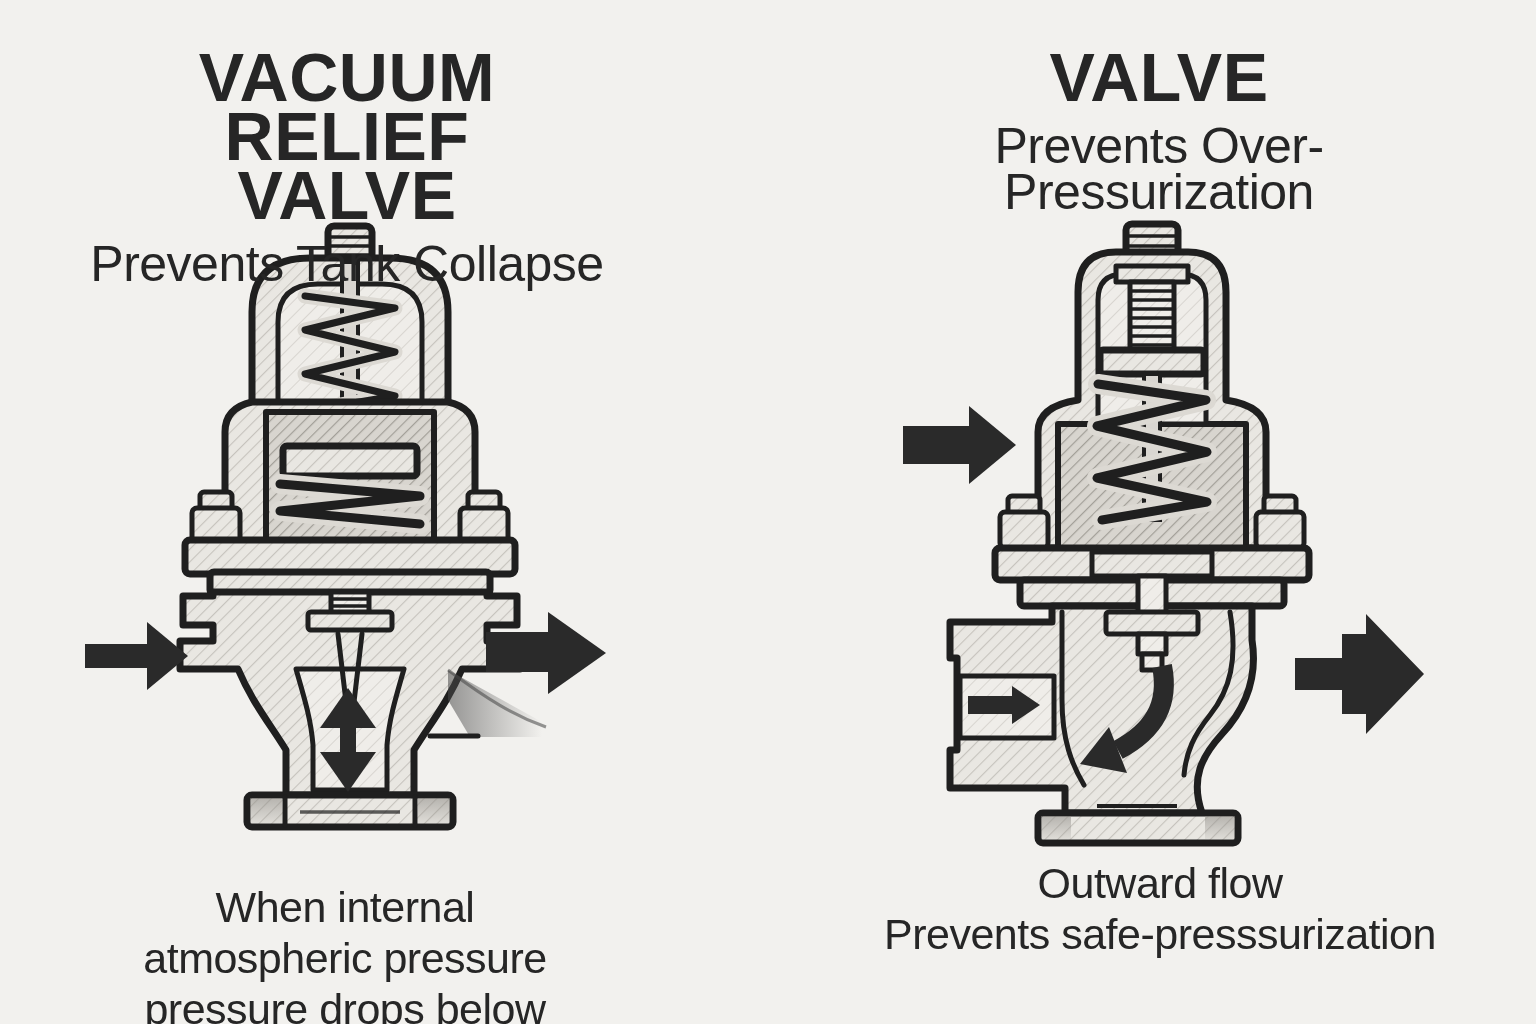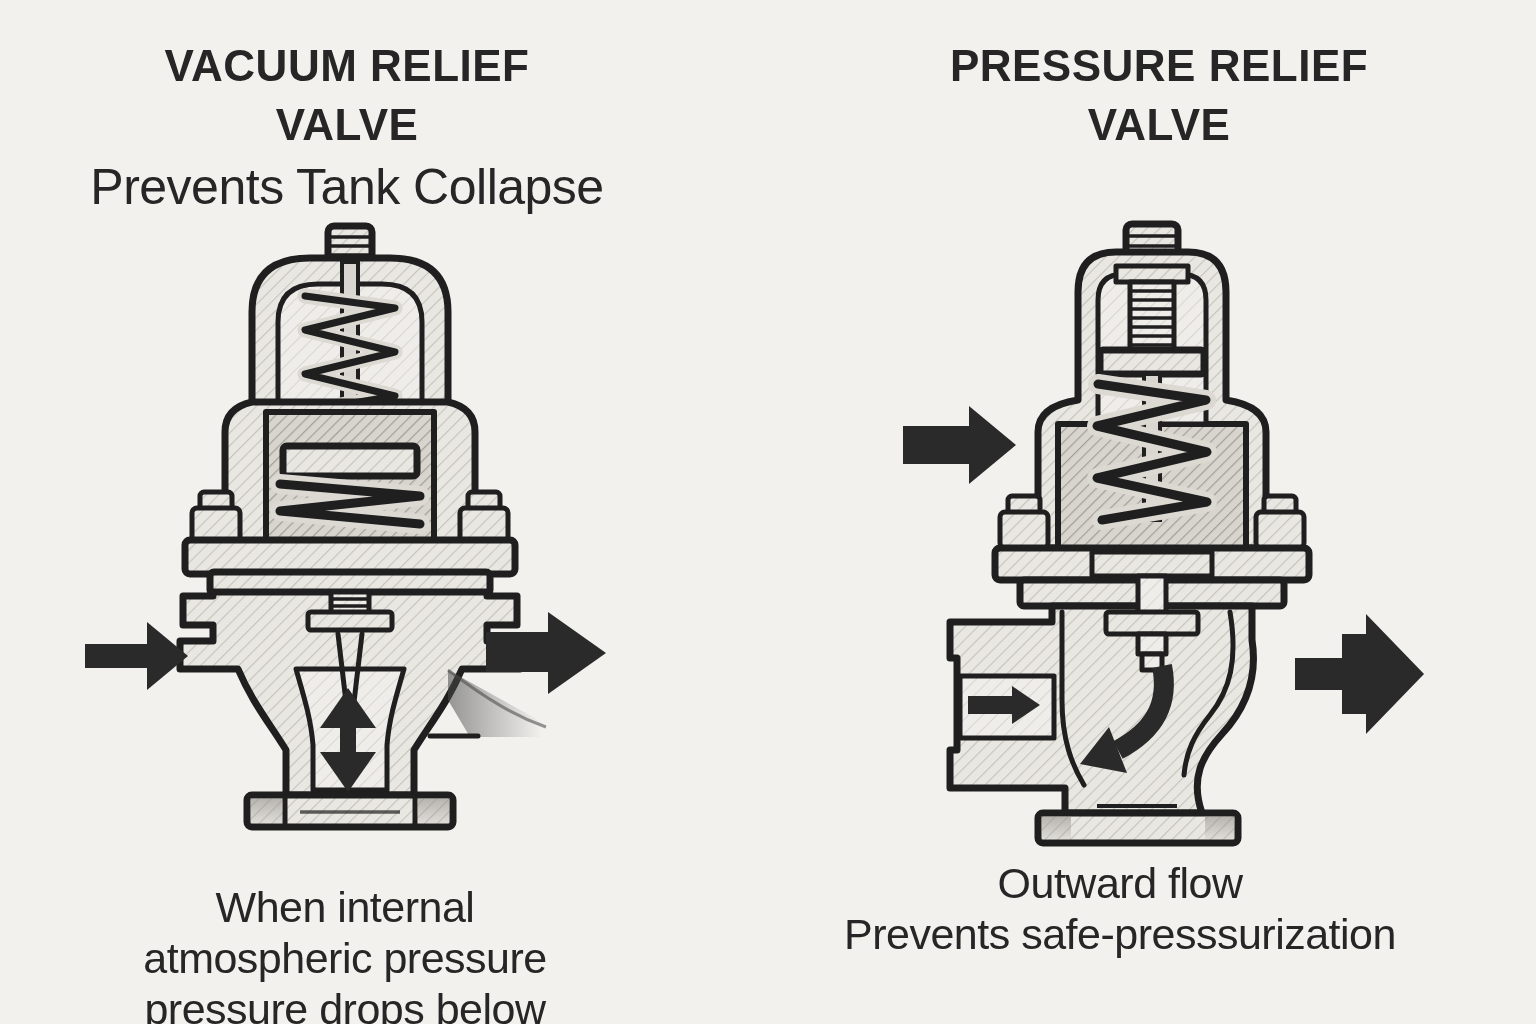--- a/index.html
+++ b/index.html
@@ -14,34 +14,34 @@
     position:relative;
     width:1536px;height:1024px;
     background:var(--background);
     overflow:hidden;
     font-family:"Liberation Sans",sans-serif;
     color:var(--text);
   }
   .art{position:absolute;left:0;top:0;width:1536px;height:1024px;}
   .txt{position:absolute;text-align:center;}
   .title-block h1{
-    margin:4px;font-size:44px;line-height:59px;font-weight:bold;
+    margin:16px;font-size:68px;line-height:59px;font-weight:bold;
     letter-spacing:.5px;color:var(--text);
   }
   .title-block h1 .t-line{display:block;}
   .title-block .subtitle{
     margin:10px 0 0 0;font-size:50px;line-height:46px;font-weight:normal;
     letter-spacing:-0.5px;color:var(--text);
   }
   .title-left{left:64px;top:32px;width:566px;}
   .title-right{left:866px;top:32px;width:586px;}
   .caption{font-size:43px;line-height:51px;letter-spacing:-0.5px;color:var(--text);}
   .caption .c-line{display:block;}
   .caption-left{left:52px;top:858px;width:586px;margin-top:24px;}
-  .caption-right{left:800px;top:858px;width:640px;}
+  .caption-right{left:840px;top:858px;width:640px;}
 
   
   .metal{fill:url(#hatch);stroke:var(--ink);stroke-width:7;stroke-linejoin:round;}
   .metal-thin{fill:url(#hatch);stroke:var(--ink);stroke-width:5;stroke-linejoin:round;}
   .cavity{fill:url(#hatchDark);stroke:var(--ink);stroke-width:6;stroke-linejoin:round;}
   .bore{fill:url(#hatchLight);stroke:var(--ink);stroke-width:5;stroke-linejoin:round;}
   .rod{fill:#d9d6d1;stroke:var(--ink);stroke-width:4;}
   .coil-under{fill:none;stroke:#dcd9d3;stroke-width:20;stroke-linejoin:round;stroke-linecap:round;}
   .coil-ink{fill:none;stroke:var(--ink);stroke-width:9;stroke-linejoin:round;stroke-linecap:round;}
   .coil-under-sm{fill:none;stroke:#dcd9d3;stroke-width:15;stroke-linejoin:round;stroke-linecap:round;}
@@ -268,23 +268,23 @@
   <div class="txt title-block title-left">
     <h1>
       <span class="t-line">VACUUM RELIEF</span>
       <span class="t-line">VALVE</span>
     </h1>
     <p class="subtitle">Prevents Tank Collapse</p>
   </div>
 
   <div class="txt title-block title-right">
     <h1>
-      <span class="t-line">PRESSURE RELIEF</span>
       <span class="t-line">VALVE</span>
     </h1>
+    <p class="subtitle">Prevents Over-Pressurization</p>
   </div>
 
   <div class="txt caption caption-left">
     <span class="c-line">When internal</span>
     <span class="c-line">atmospheric pressure</span>
     <span class="c-line">pressure drops below</span>
   </div>
 
   <div class="txt caption caption-right">
     <span class="c-line">Outward flow</span>

